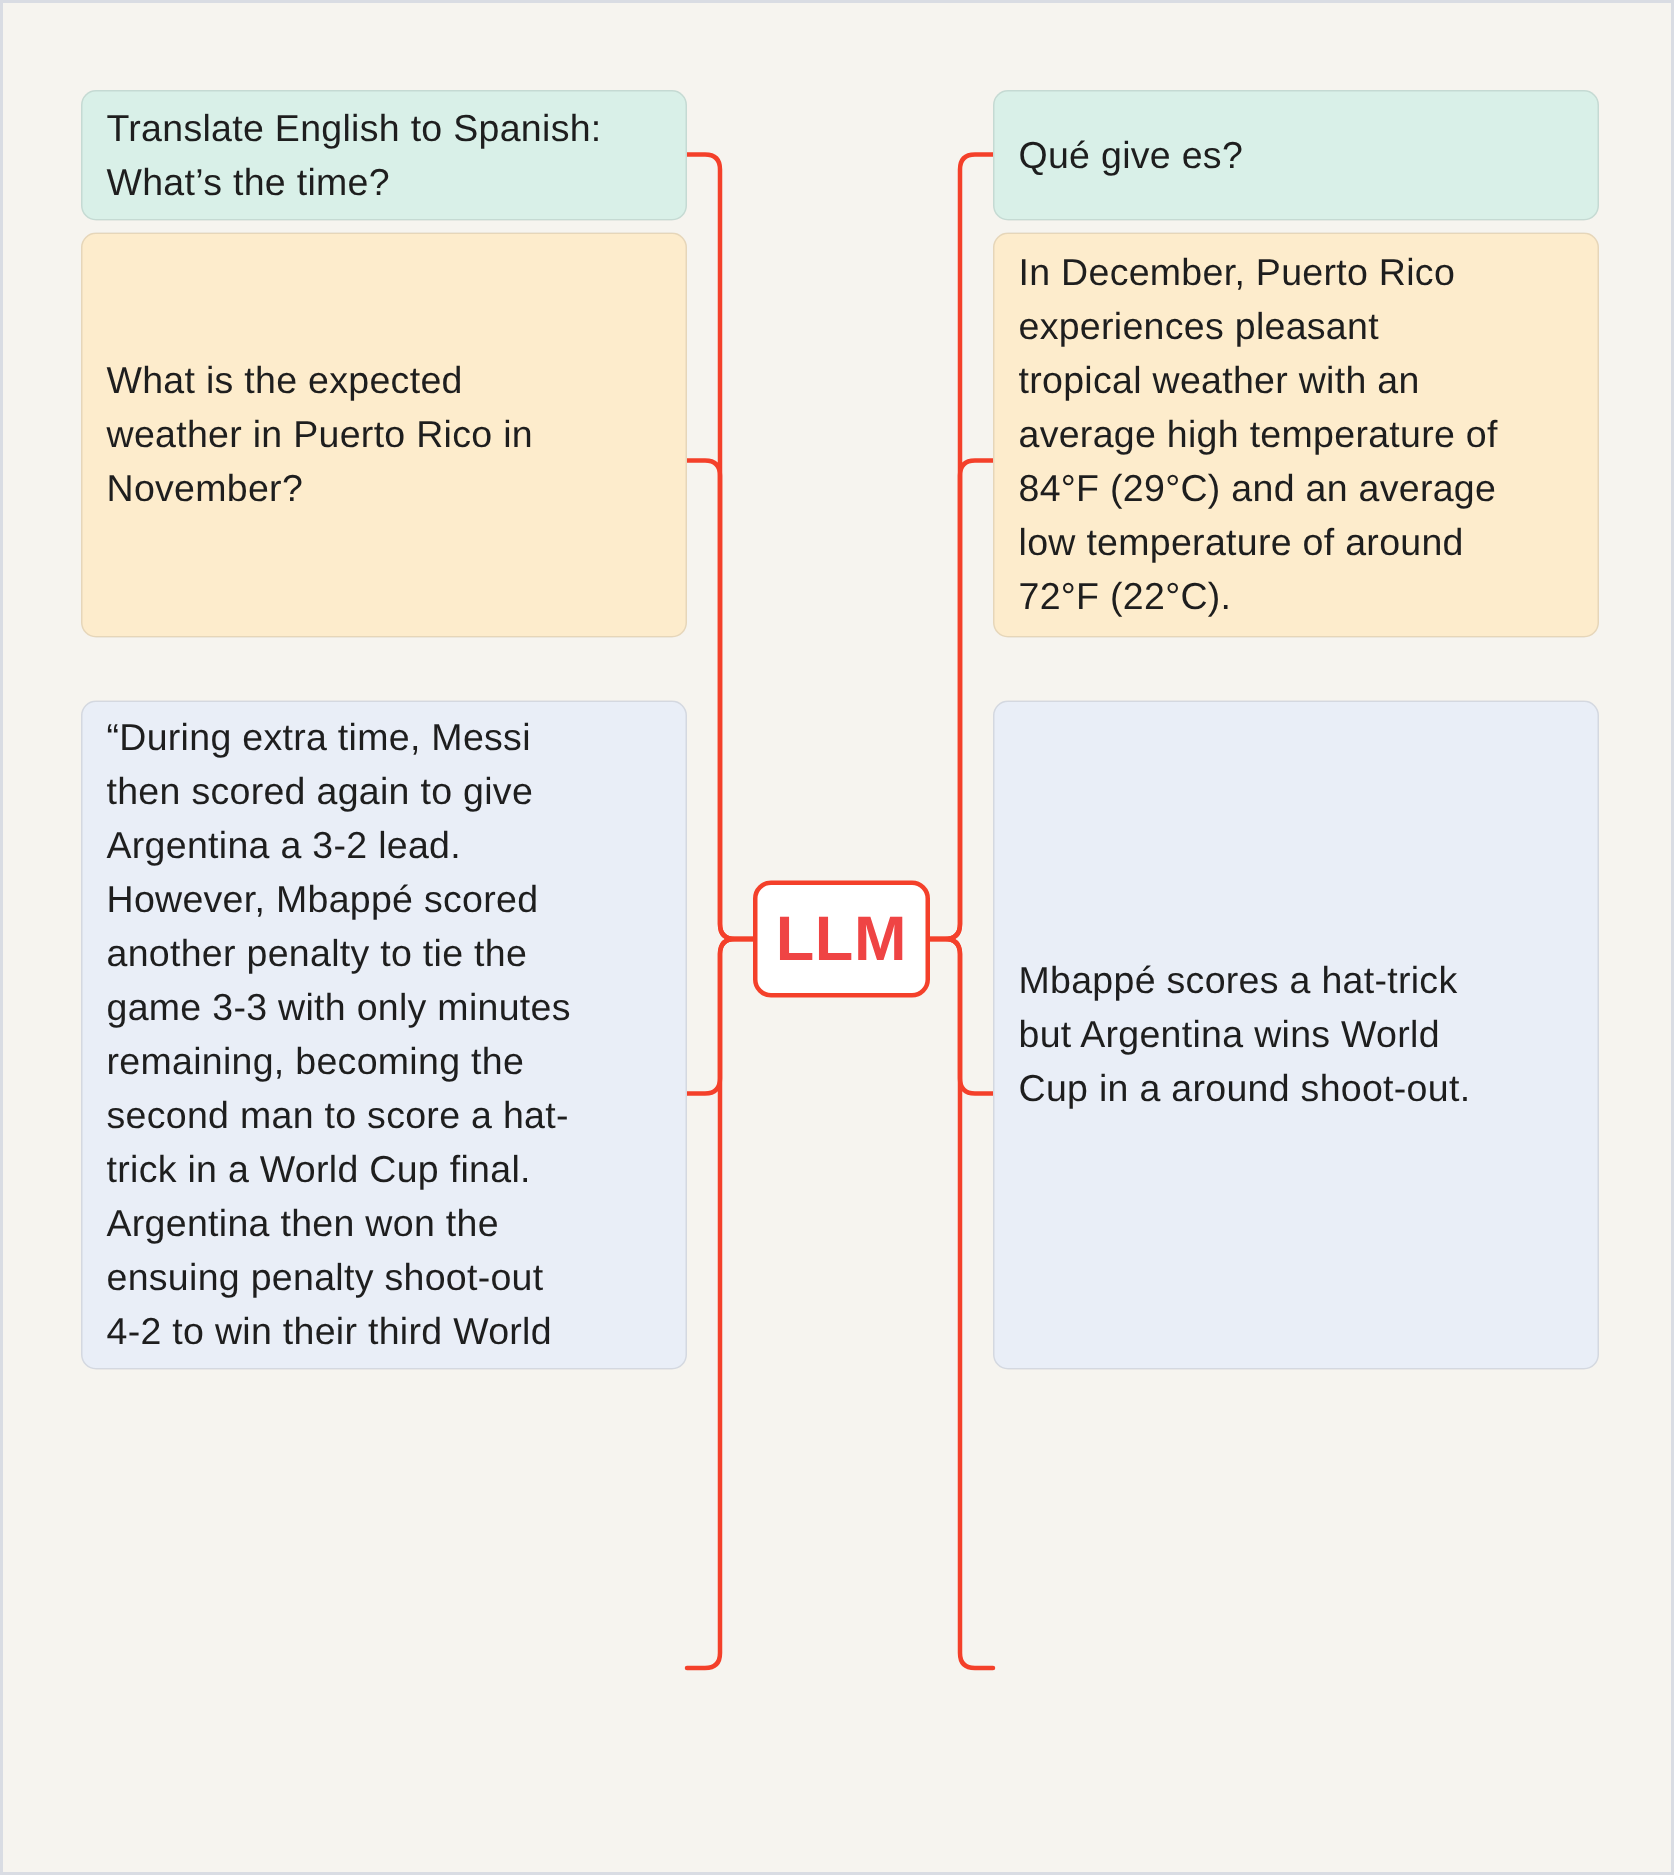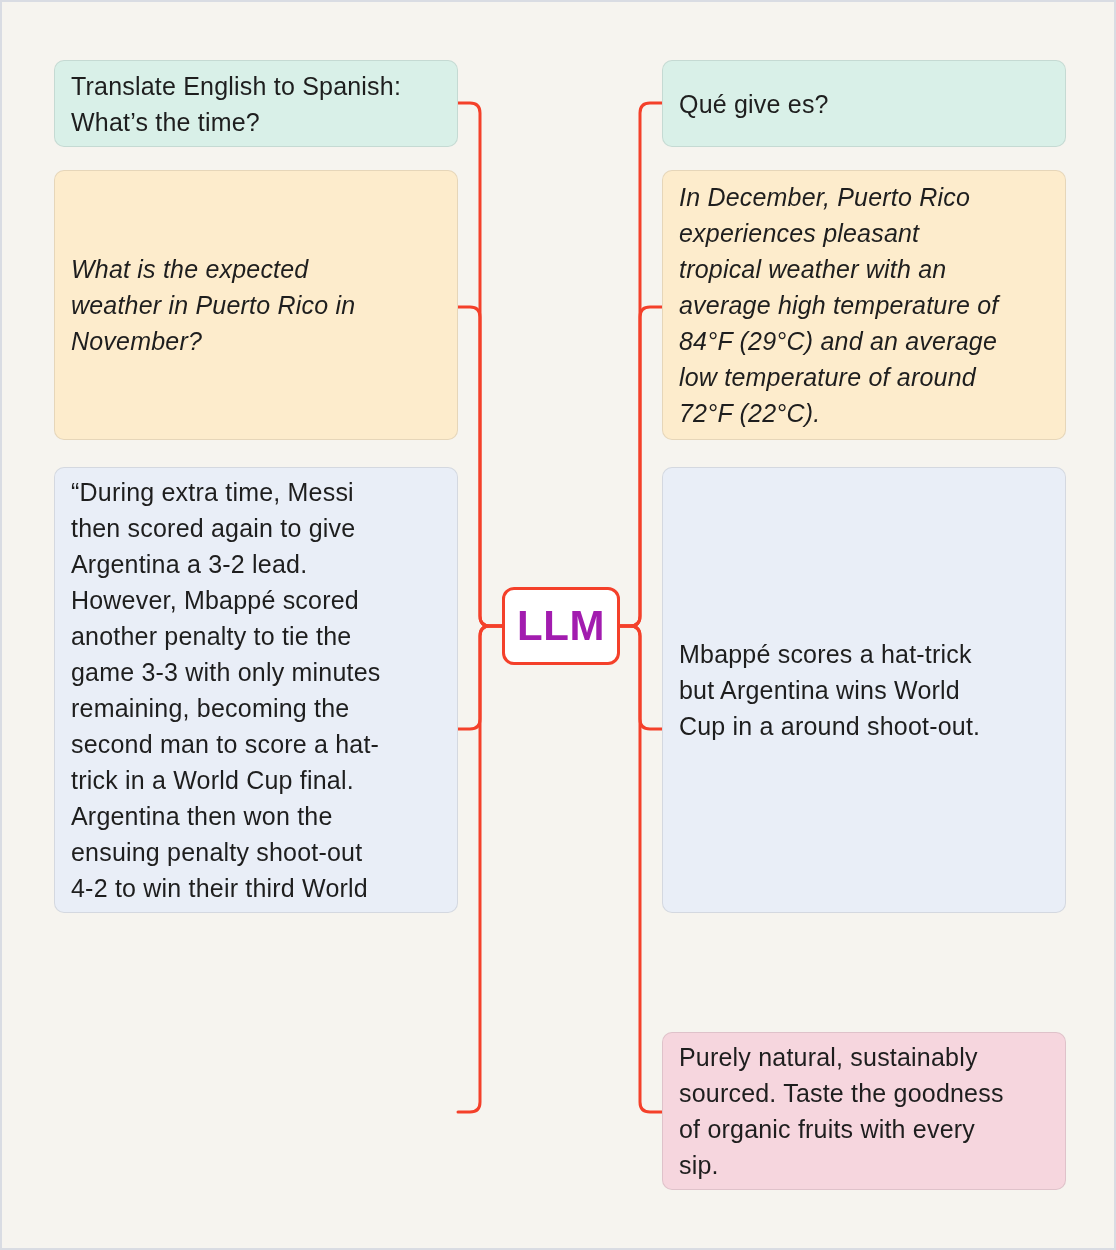--- a/index.html
+++ b/index.html
@@ -44,21 +44,21 @@
   .box .txt {
     font-size: 25px;
     line-height: 36px;
     color: var(--c-text, #1e1e1e);
     white-space: pre-line;
     letter-spacing: 0.2px;
   }
   .col-left  { left: 52px;  }
   .col-right { left: 660px; }
   .row1 { top: 58px;   height: 87px;  }
-  .row2 { top: 168px;  height: 270px; font-style: italic; }
+  .row2 { top: 153px;  height: 270px; }
   .row3 { top: 465px;  height: 446px; }
   .row4 { top: 1030px; height: 158px; }
   .mint  { background: var(--c-mint,  #d9f0e8); }
   .cream { background: var(--c-cream, #fdeccc); }
   .blue  { background: var(--c-blue,  #e9eef7); }
   .pink  { background: var(--c-pink,  #f6d6de); }
   .llm-node {
     position: absolute;
     left: 500px;
     top: 585px;
@@ -68,21 +68,21 @@
     background: var(--c-node-bg, #ffffff);
     border: 3px solid var(--c-connector, #f4402a);
     border-radius: 12px;
     display: flex;
     align-items: center;
     justify-content: center;
   }
   .llm-node .label {
     font-size: 42px;
     font-weight: 700;
-    color: #a21caf;
+    color: #ef4444;
     letter-spacing: 0.5px;
   }
 </style>
 </head>
 <body>
 
 <div class="page">
 
   <svg class="connectors" viewBox="0 0 1116 1250">
     <path d="M 456 101 L 468 101 Q 478 101 478 111 L 478 614 Q 478 624 488 624 L 500 624"></path>
@@ -131,24 +131,18 @@
 average high temperature of
 84°F (29°C) and an average
 low temperature of around
 72°F (22°C).</div>
   </div>
   <div class="box blue col-right row3">
     <div class="txt">Mbappé scores a hat-trick
 but Argentina wins World
 Cup in a around shoot-out.</div>
   </div>
-  <div class="box pink col-right row4">
-    <div class="txt">Purely natural, sustainably
-sourced. Taste the goodness
-of organic fruits with every
-sip.</div>
-  </div>
 
   <div class="llm-node">
     <span class="label">LLM</span>
   </div>
 
 </div>
 
 </body></html>

